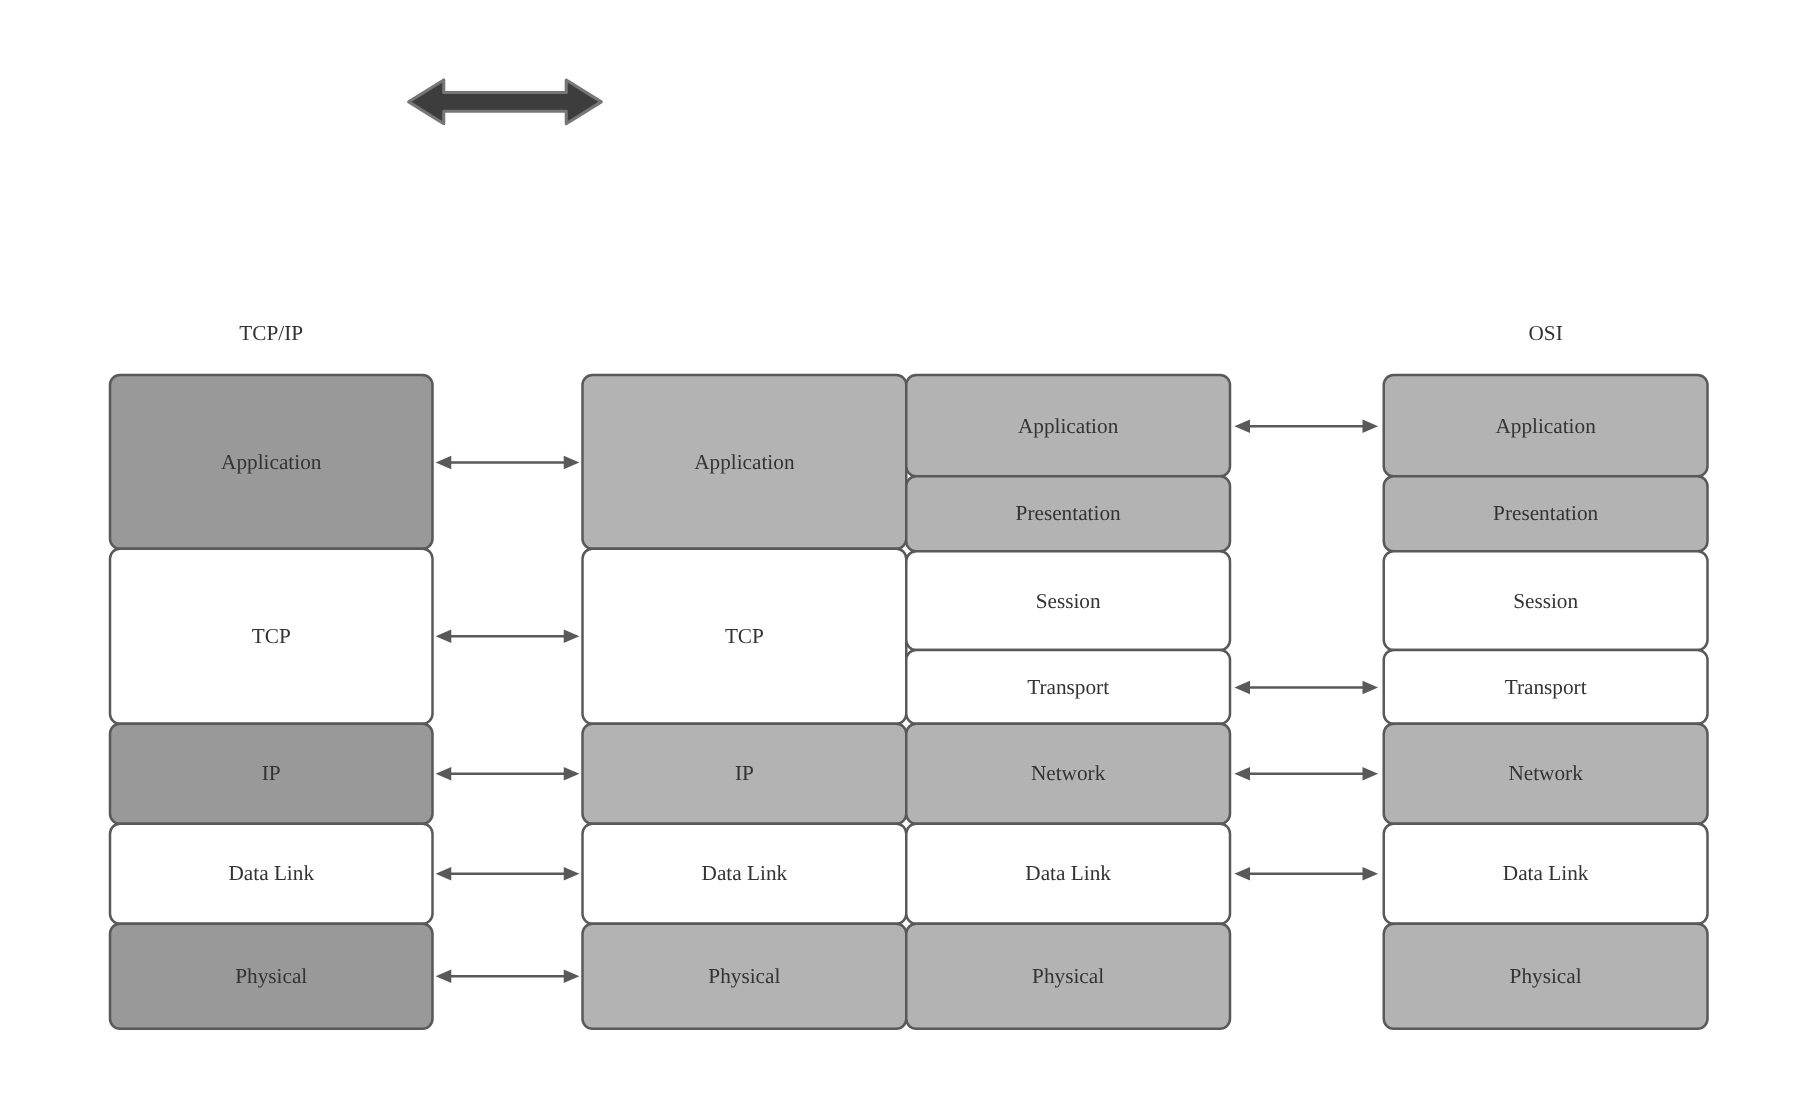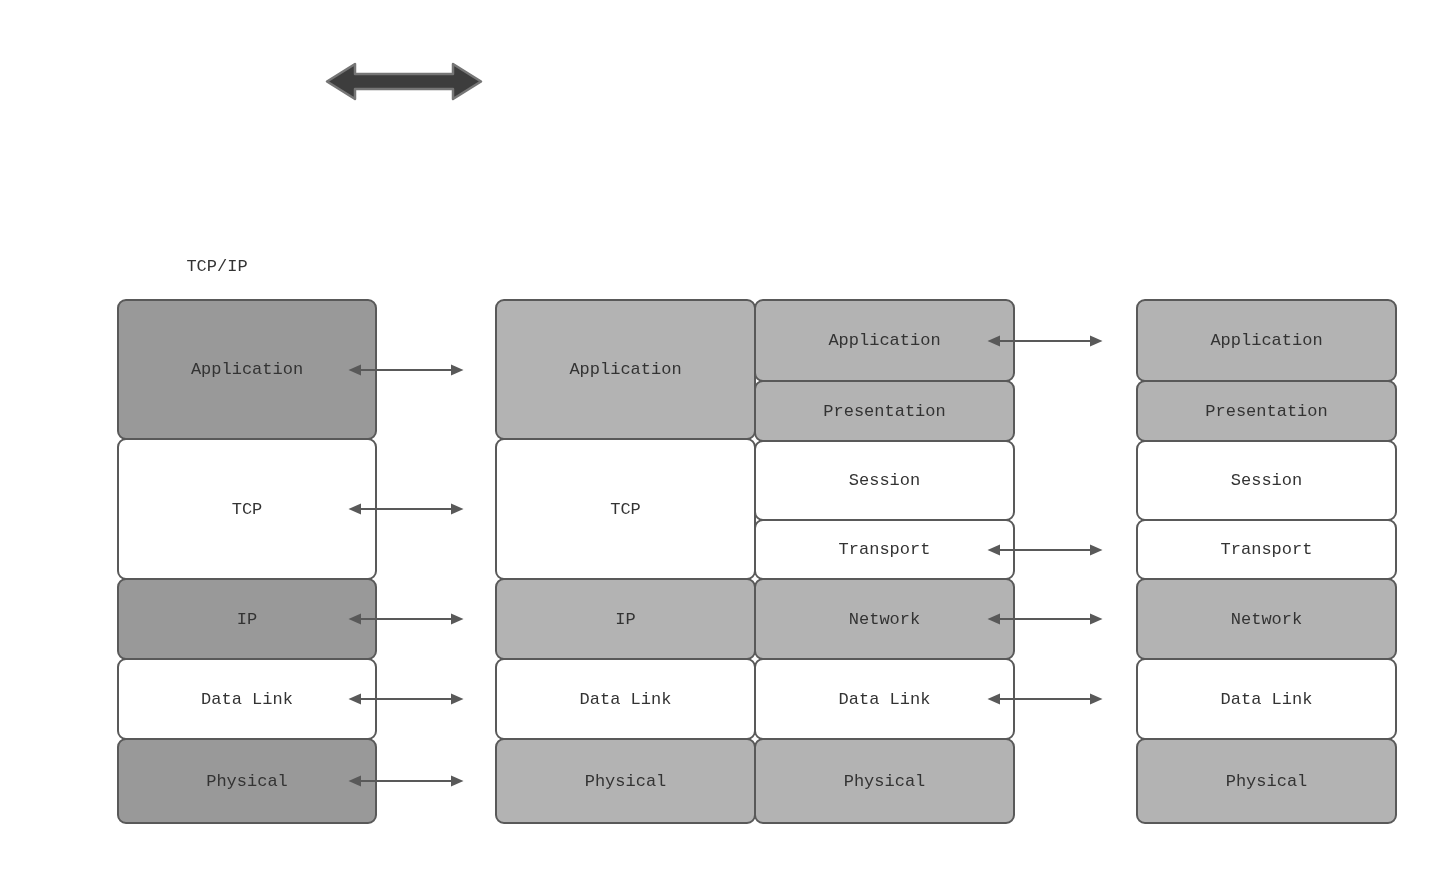--- a/index.html
+++ b/index.html
@@ -3,27 +3,27 @@
 <meta charset="utf-8">
 <style>
   :root{
     --dark:#999999; --light:#b3b3b3; --white:#ffffff;
     --border:#595959; --text:#333333; --connector:#595959;
     --bigfill:#3d3d3d; --bigstroke:#767676;
   }
   html,body{margin:0;padding:0;background:#fff;}
   #canvas{
     position:relative; width:1452px; height:880px; background:#ffffff;
-    font-family:Liberation Mono, monospace; overflow:hidden;border-radius:27px;
+    font-family:Liberation Serif, serif; overflow:hidden;border-radius:27px;
   }
   .header{
     position:absolute; text-align:center; font-size:17px; color:var(--text);
     line-height:22px;
   }
-  .stack{position:absolute;margin-left:30px;}
+  .stack{position:absolute;}
   .layer{
     box-sizing:border-box; border:2px solid var(--border); border-radius:9px;
     display:flex; align-items:center; justify-content:center;
     font-size:17px; color:var(--text); text-align:center;
   }
   .layer.dark{background:var(--dark);}
   .layer.light{background:var(--light);}
   .layer.white{background:var(--white);}
   .connector{position:absolute;}
   #big-arrow{position:absolute; left:324px; top:60px;}
@@ -31,20 +31,21 @@
 </head>
 <body>
 
 <div id="canvas">
 
   <svg id="big-arrow" width="160" height="43" viewBox="0 0 160 43">
     <polygon points="3,21.5 31,4 31,14 129,14 129,4 157,21.5 129,39 129,29 31,29 31,39" fill="var(--bigfill)" stroke="var(--bigstroke)" stroke-width="2.5" stroke-linejoin="round"></polygon>
   </svg>
 
   <div class="header" style="left:87px; top:256px; width:260px;">TCP/IP</div>
+  <div class="header" style="left:1106px; top:256px; width:261px;">OSI</div>
 
 <div class="stack" style="left: 87px; top: 299px; width: 260px;">
       <div class="layer dark" style="height: 141px;">
         <span>Application</span>
       </div>
       <div class="layer white" style="height: 142px; margin-top: -2px;">
         <span>TCP</span>
       </div>
       <div class="layer dark" style="height: 82px; margin-top: -2px;">
         <span>IP</span>

